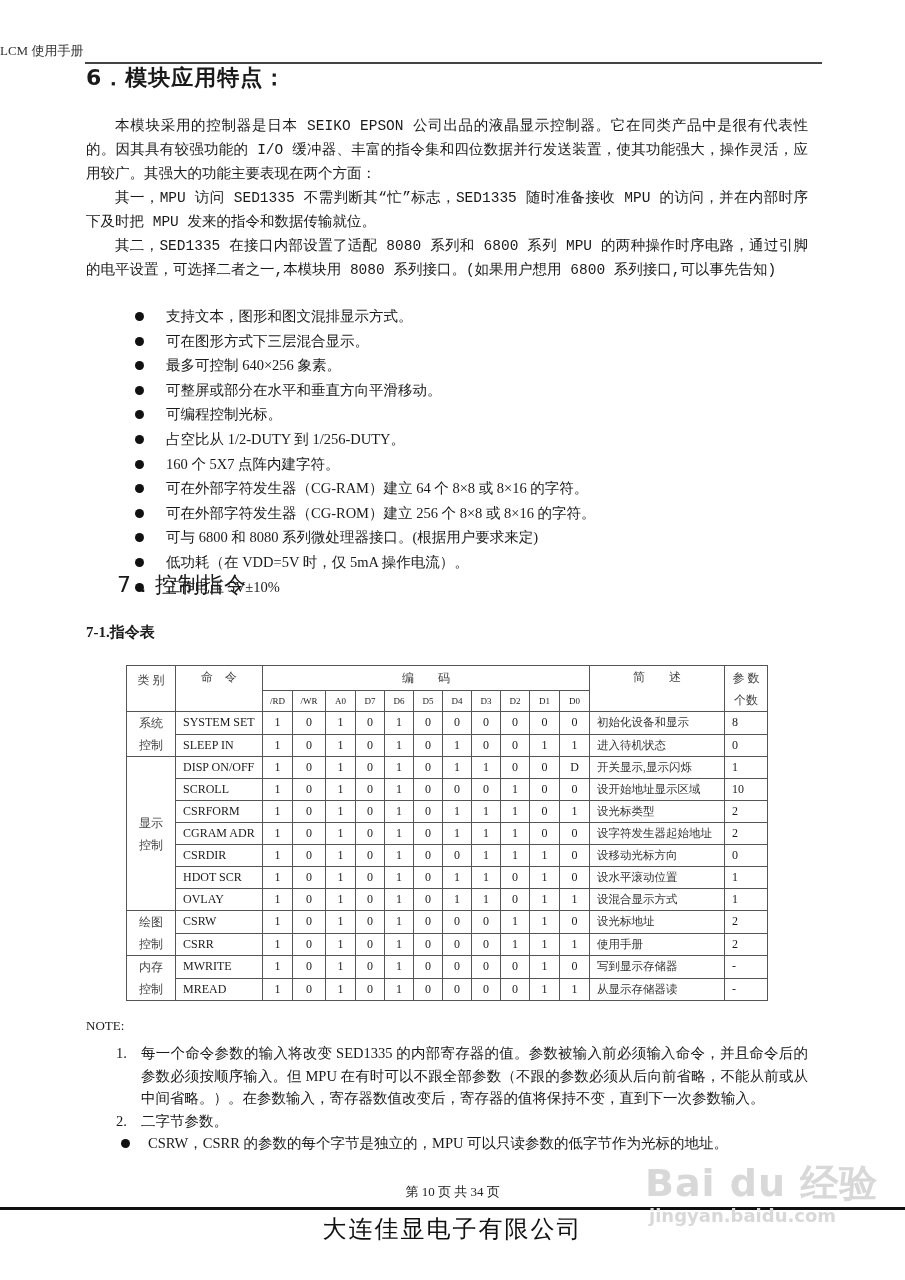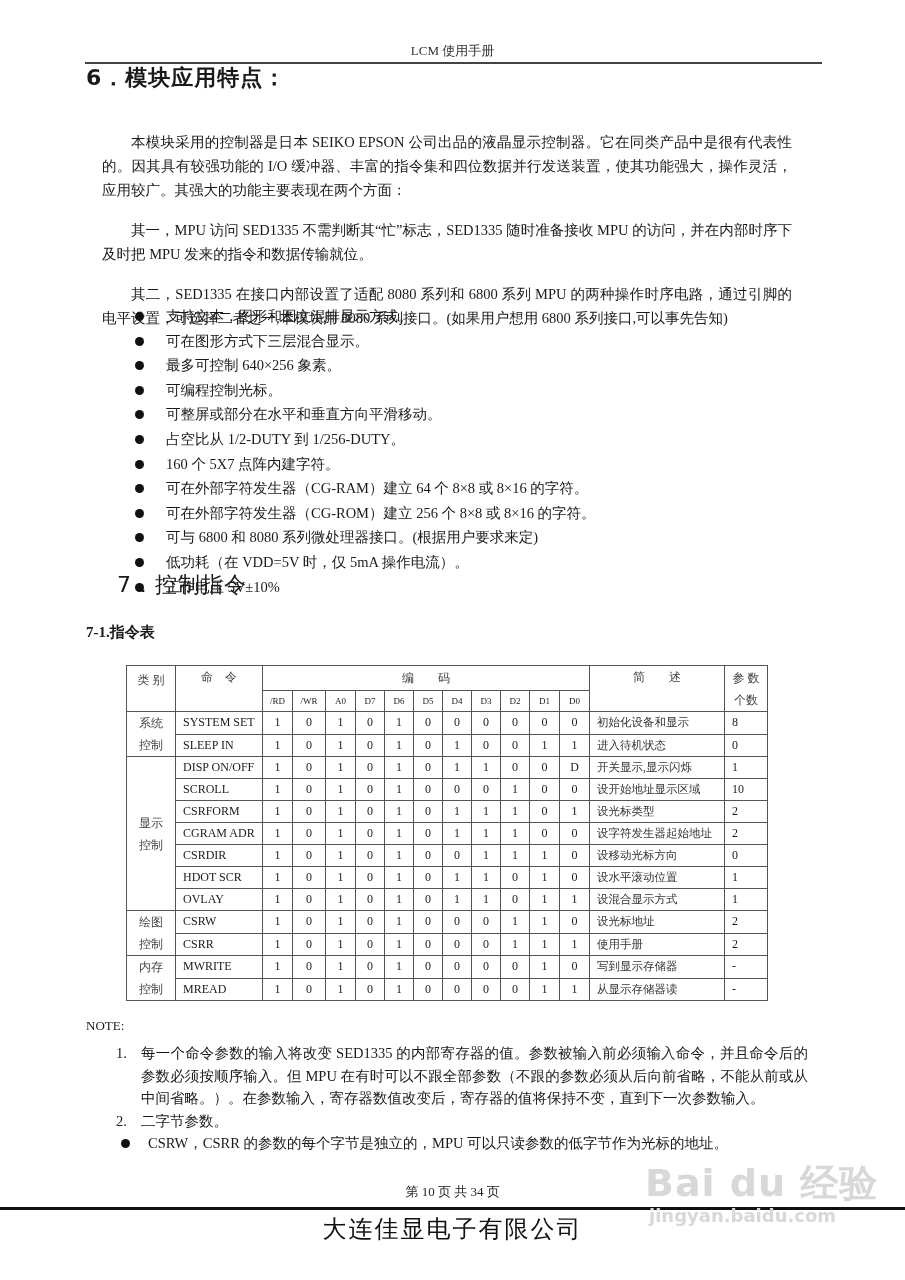--- a/index.html
+++ b/index.html
@@ -1,23 +1,23 @@
 <!DOCTYPE html>
 <html><head>
 <meta charset="utf-8">
 <style>
   html, body { margin: 0; padding: 0; background: #ffffff; }
   body { width: 905px; height: 1280px; position: relative; overflow: hidden;
          font-family: "Liberation Serif", "DejaVu Serif", serif; color: #1a1a1a; }
   .abs { position: absolute; }
-  .hdr-title { left: 0; width: 905px; top: 42px; text-align: center; font-size: 13px; color: #333; }
+  .hdr-title { left: 0; width: 905px; top: 42px; font-size: 13px; color: #333; }
   .hdr-rule { left: 85px; width: 737px; top: 62px; height: 2px; background: #444; }
   .h6 { left: 86px; top: 63px; font-size: 22px; font-weight: bold; font-family: "DejaVu Sans", sans-serif; letter-spacing: 1px; }
   .para { left: 86px; width: 722px; font-size: 14.5px; line-height: 24px; text-align: justify; }
-  .para p { margin: 16px; text-indent: 29px; }
+  .para p { margin: 0; text-indent: 29px; font-family: Liberation Mono, monospace; }
   ul.features { list-style: none; margin: 18px; padding: 0; left: 117px; top: 286px; font-size: 14.5px; }
   ul.features li { height: 24.6px; line-height: 24.6px; position: relative; padding-left: 31px; }
   ul.features li .dot { position: absolute; left: 0; top: 8px; width: 9px; height: 9px; border-radius: 50%; background: #111; }
   .h7 { left: 117px; top: 570px; font-size: 22px; font-weight: normal; font-family: "DejaVu Sans", sans-serif; letter-spacing: 1px; }
   .h71 { left: 86px; top: 623px; font-size: 15px; font-weight: bold; text-align: center; }
   table.cmd { position: absolute; left: 126px; top: 665px; border-collapse: collapse; font-size: 12px; border-radius: 30px; }
   table.cmd td { border: 1px solid #555; height: 21px; padding: 0; text-align: center; }
   table.cmd .hsmall { font-size: 9px; height: 20px; }
   table.cmd td.cat { color: #444; font-size: 12px; line-height: 22px; vertical-align: middle; }
   table.cmd td.name { text-align: left; padding-left: 7px; }
@@ -47,22 +47,22 @@
 <div class="abs para" style="top:114px">
   <p>本模块采用的控制器是日本 SEIKO EPSON 公司出品的液晶显示控制器。它在同类产品中是很有代表性的。因其具有较强功能的 I/O 缓冲器、丰富的指令集和四位数据并行发送装置，使其功能强大，操作灵活，应用较广。其强大的功能主要表现在两个方面：</p>
   <p>其一，MPU 访问 SED1335 不需判断其“忙”标志，SED1335 随时准备接收 MPU 的访问，并在内部时序下及时把 MPU 发来的指令和数据传输就位。</p>
   <p>其二，SED1335 在接口内部设置了适配 8080 系列和 6800 系列 MPU 的两种操作时序电路，通过引脚的电平设置，可选择二者之一,本模块用 8080 系列接口。(如果用户想用 6800 系列接口,可以事先告知)</p>
 </div>
 
 <ul class="abs features">
   <li><span class="dot"></span><span>支持文本，图形和图文混排显示方式。</span></li>
   <li><span class="dot"></span><span>可在图形方式下三层混合显示。</span></li>
   <li><span class="dot"></span><span>最多可控制 640×256 象素。</span></li>
+  <li><span class="dot"></span><span>可整屏或部分在水平和垂直方向平滑移动。</span></li>
   <li><span class="dot"></span><span>可编程控制光标。</span></li>
-  <li><span class="dot"></span><span>可整屏或部分在水平和垂直方向平滑移动。</span></li>
   <li><span class="dot"></span><span>占空比从 1/2-DUTY 到 1/256-DUTY。</span></li>
   <li><span class="dot"></span><span>160 个 5X7 点阵内建字符。</span></li>
   <li><span class="dot"></span><span>可在外部字符发生器（CG-RAM）建立 64 个 8×8 或 8×16 的字符。</span></li>
   <li><span class="dot"></span><span>可在外部字符发生器（CG-ROM）建立 256 个 8×8 或 8×16 的字符。</span></li>
   <li><span class="dot"></span><span>可与 6800 和 8080 系列微处理器接口。(根据用户要求来定)</span></li>
   <li><span class="dot"></span><span>低功耗（在 VDD=5V 时，仅 5mA 操作电流）。</span></li>
   <li><span class="dot"></span><span>工作电压 5V±10%</span></li>
 </ul>
 
 <div class="abs h7">7．控制指令</div>

